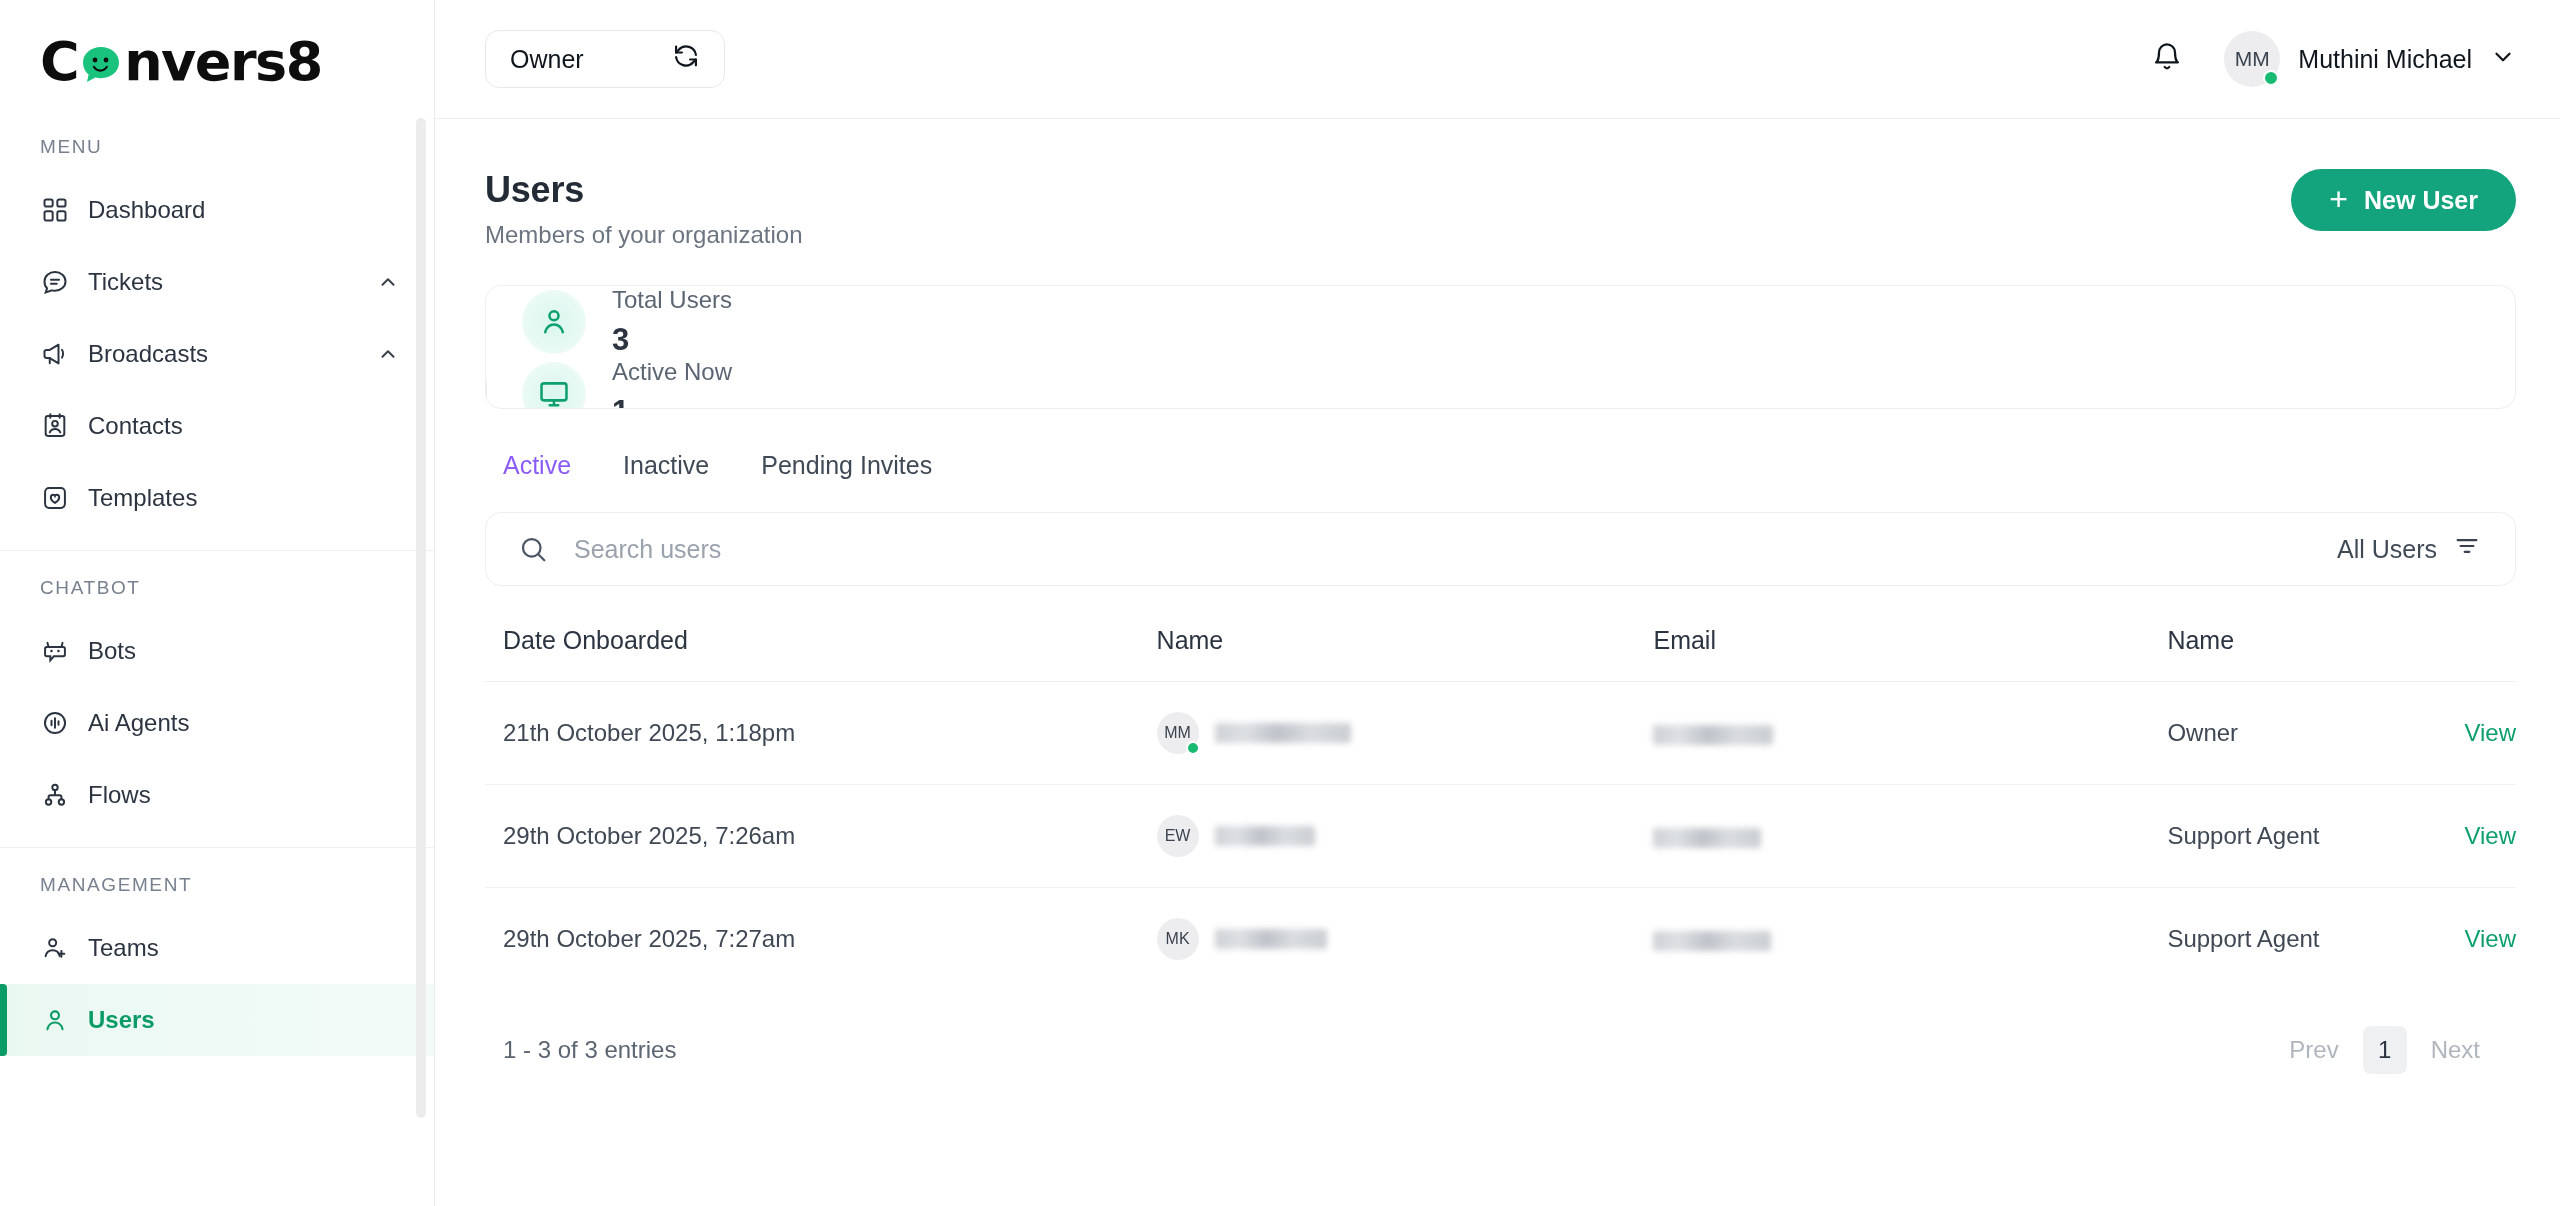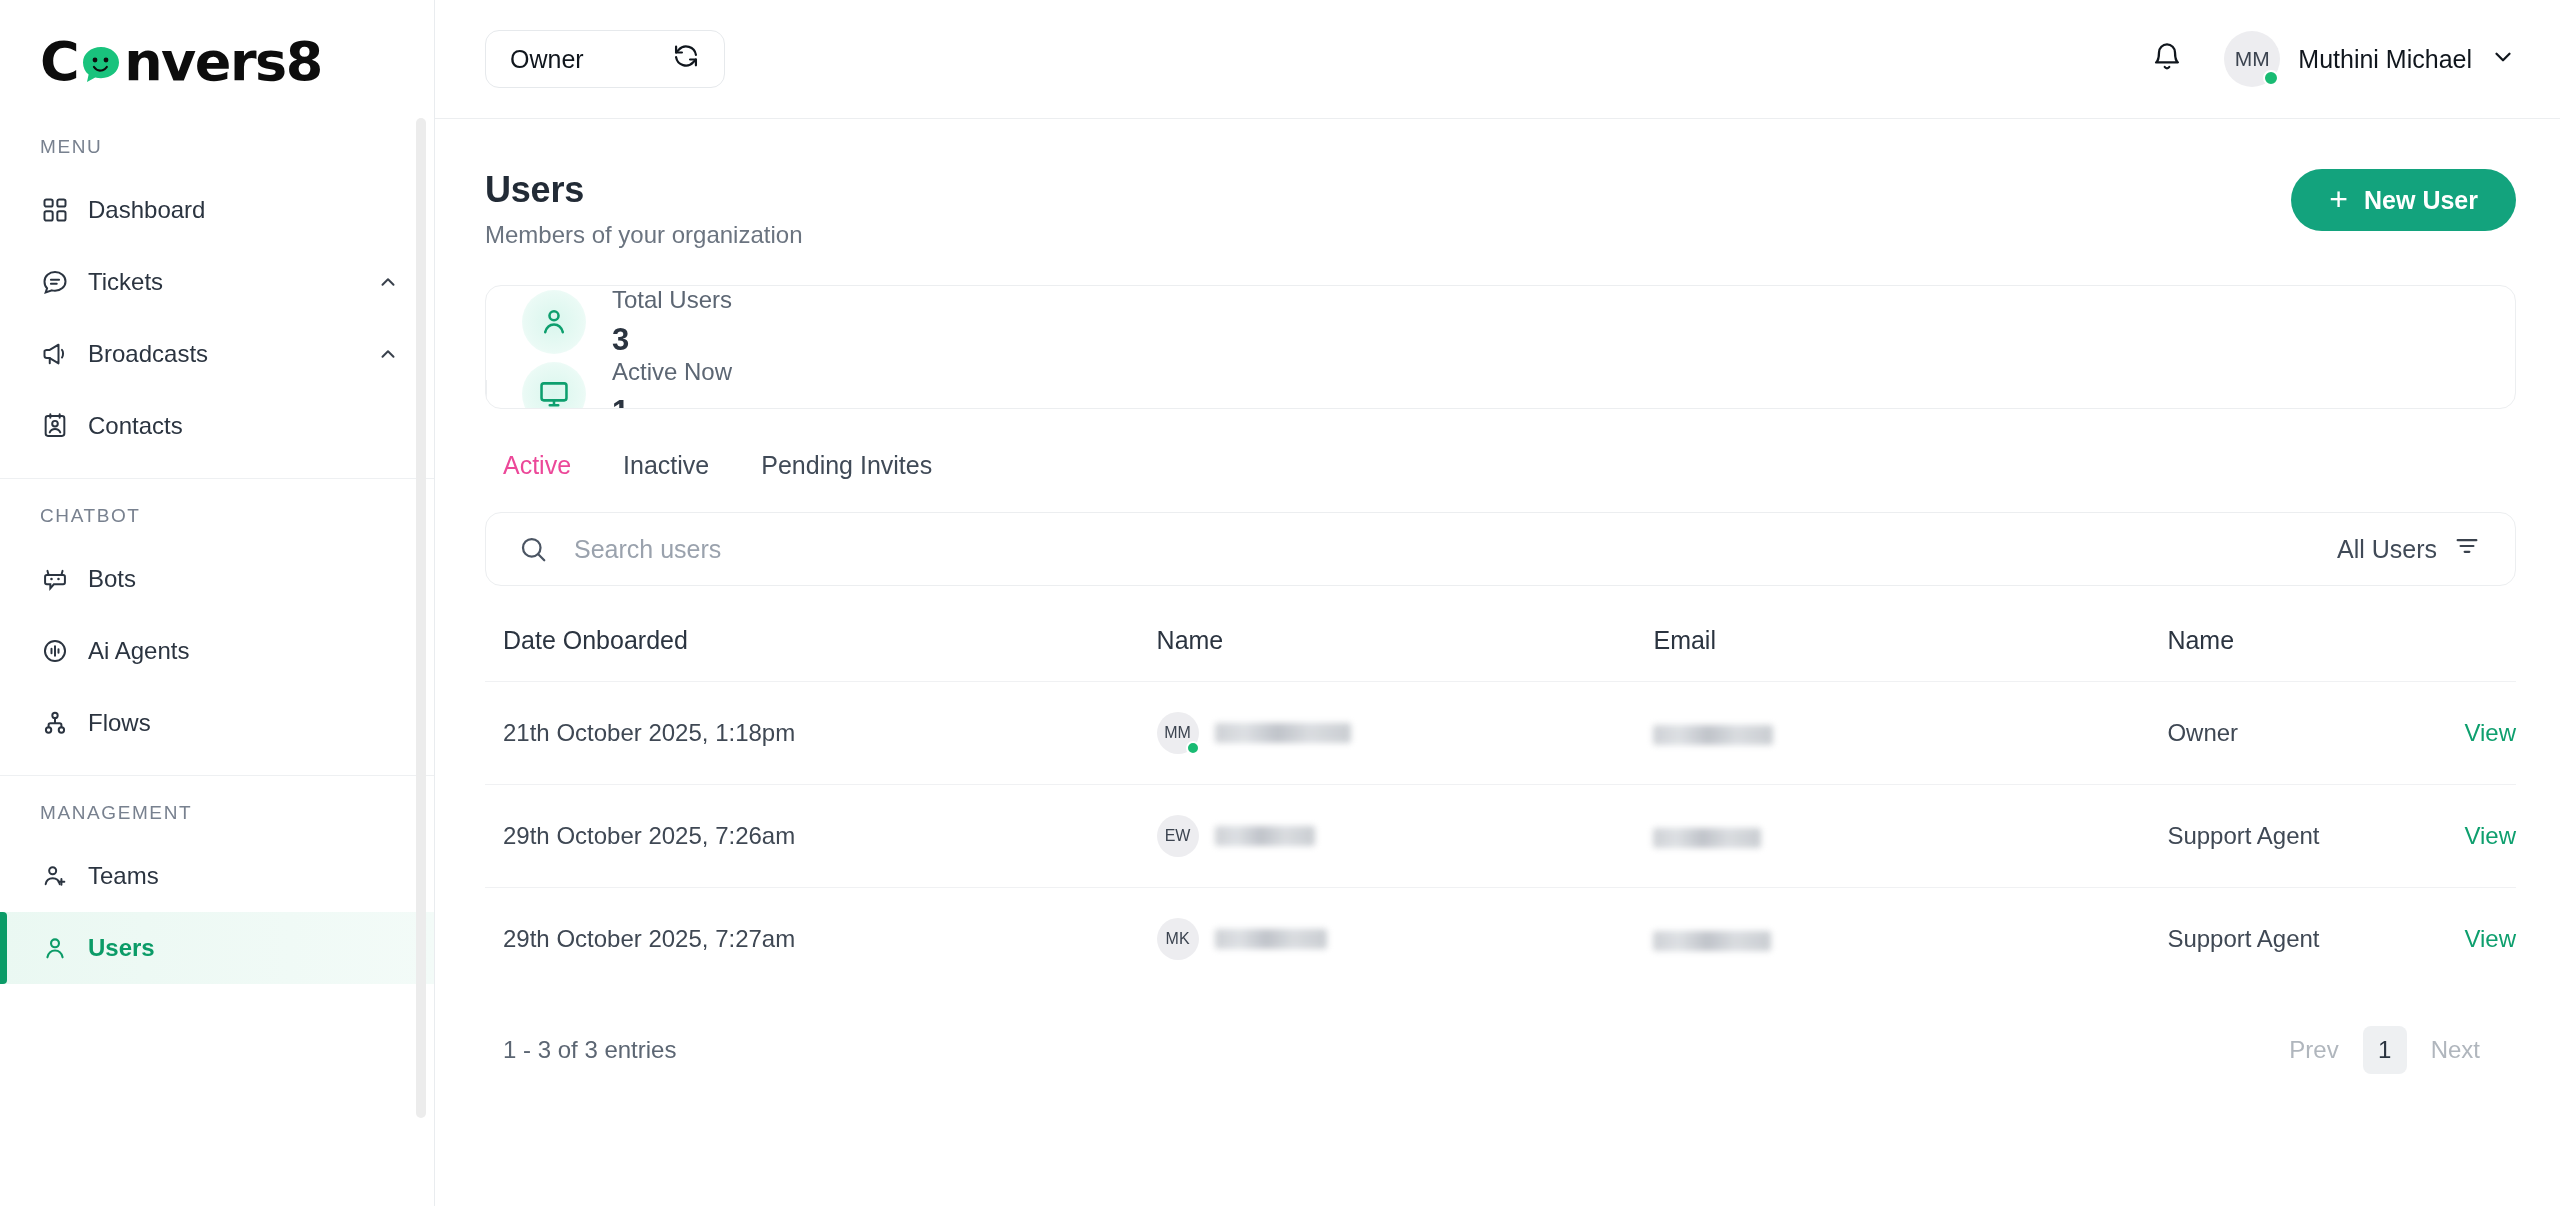--- a/index.html
+++ b/index.html
@@ -121,21 +121,21 @@
   .stat-txt .v { font-size: 31px; color: #2b3440; font-weight: 700; margin-top: 8px; }
   .stat.limit { flex-direction: column; justify-content: center; align-items: stretch; gap: 0; }
   .limit-row { display: flex; align-items: baseline; }
   .limit-row .t { font-size: 24px; color: #5c6673; }
   .limit-row .v { margin-left: auto; font-size: 24px; color: #2b3440; }
   .bar { height: 14px; border-radius: 999px; background: #e8eaec; margin-top: 16px; overflow: hidden; }
   .bar-fill { height: 100%; border-radius: 999px; background: #0e9f6e; }
 
   .tabs { display: flex; gap: 52px; margin-top: 42px; padding-left: 18px; }
   .tab { font-size: 25px; color: #404a57; cursor: pointer; padding-bottom: 6px; }
-  .tab.active { color: #ec4899; text-align: center; }
+  .tab.active { color: #8b5cf6; text-align: center; }
 
   .searchbar {
     margin-top: 26px; height: 74px; border: 1px solid #eceef0; border-radius: 16px;
     display: flex; align-items: center; padding: 0 34px 0 30px; background: #fff;
   }
   .searchbar .si { width: 34px; height: 34px; display: flex; align-items: center; justify-content: center; }
   .search-input {
     border: none; outline: none; flex: 1; font-size: 25px; color: #2b3440;
     margin-left: 24px; font-family: "Liberation Sans", sans-serif; background: transparent;
   }
@@ -252,20 +252,29 @@
             <svg width="28" height="28" viewBox="0 0 24 24" fill="none" stroke="#2b3440" stroke-width="1.7">
               <rect x="4" y="3.5" width="16" height="17" rx="2"></rect>
               <circle cx="12" cy="10" r="2.4"></circle>
               <path d="M7.5 17.5c.8-2 2.5-3 4.5-3s3.7 1 4.5 3" stroke-linecap="round"></path>
               <path d="M8 2v3M16 2v3" stroke-linecap="round"></path>
             </svg>
           </span>
         <span class="lbl">Contacts</span>
       </div>
 
+      <div class="nav-item">
+        <span class="ico">
+            <svg width="28" height="28" viewBox="0 0 24 24" fill="none" stroke="#2b3440" stroke-width="1.7">
+              <rect x="3.5" y="3.5" width="17" height="17" rx="3.5"></rect>
+              <path d="M12 16.2s-3.6-2.2-3.6-4.6c0-1.3 1-2.3 2.2-2.3.7 0 1.2.3 1.4.8.2-.5.7-.8 1.4-.8 1.2 0 2.2 1 2.2 2.3 0 2.4-3.6 4.6-3.6 4.6z"></path>
+            </svg>
+          </span>
+        <span class="lbl">Templates</span>
+      </div>
     </div>
 
     <div class="sec divided">
       <div class="sec-label">CHATBOT</div>
 
       <div class="nav-item">
         <span class="ico">
             <svg width="28" height="28" viewBox="0 0 24 24" fill="none" stroke="#2b3440" stroke-width="1.7">
               <path d="M5 8.5h14a1.5 1.5 0 0 1 1.5 1.5v5a1.5 1.5 0 0 1-1.5 1.5h-8L8 20v-3.5H5A1.5 1.5 0 0 1 3.5 15v-5A1.5 1.5 0 0 1 5 8.5z"></path>
               <circle cx="9" cy="12" r="1.1" fill="#2b3440" stroke="none"></circle>

